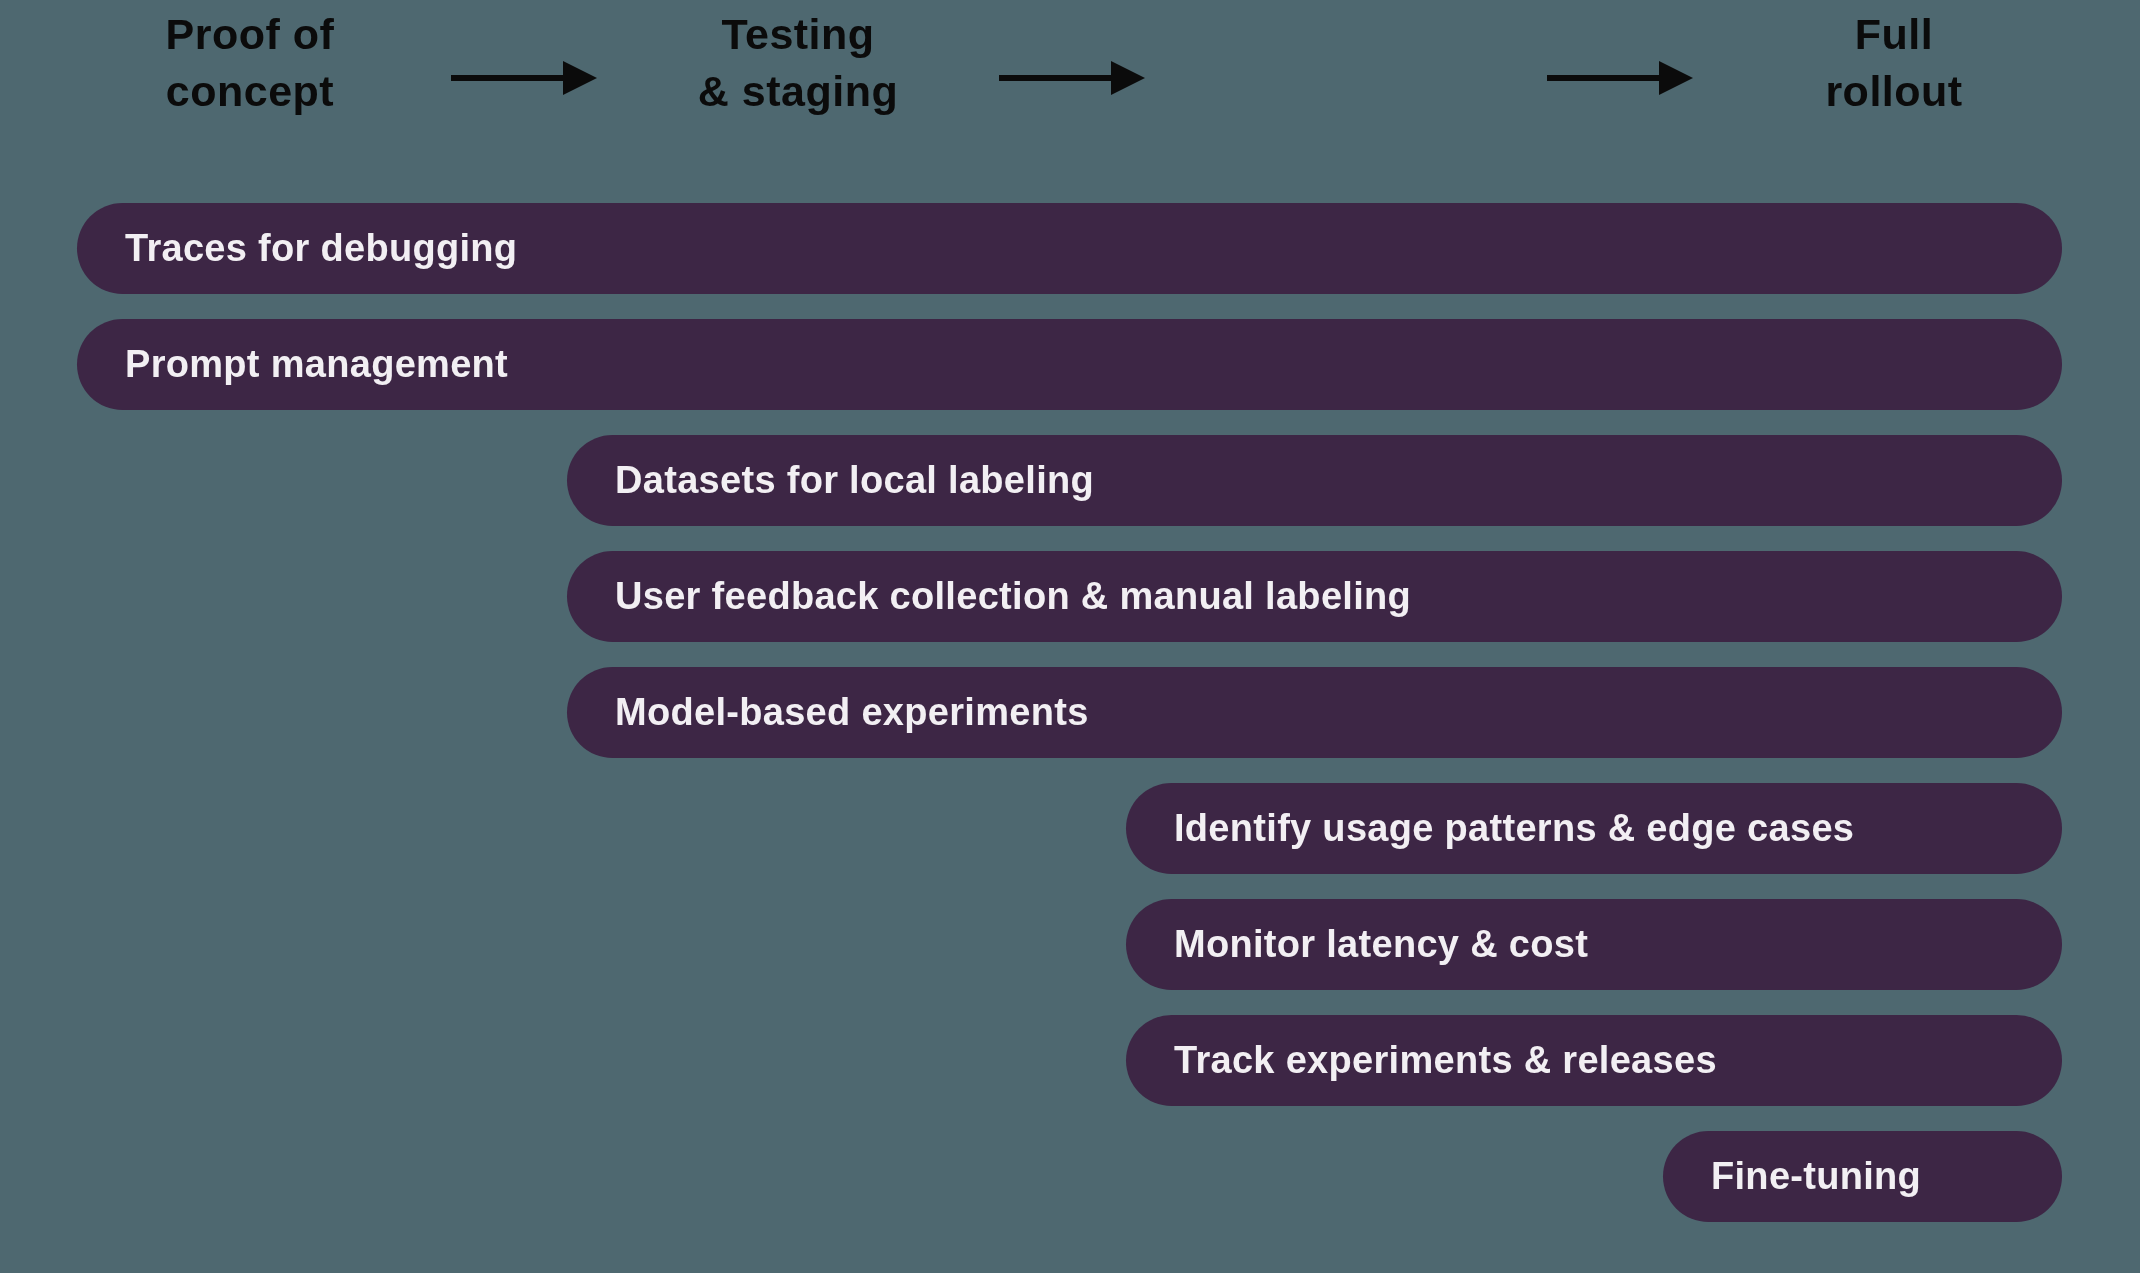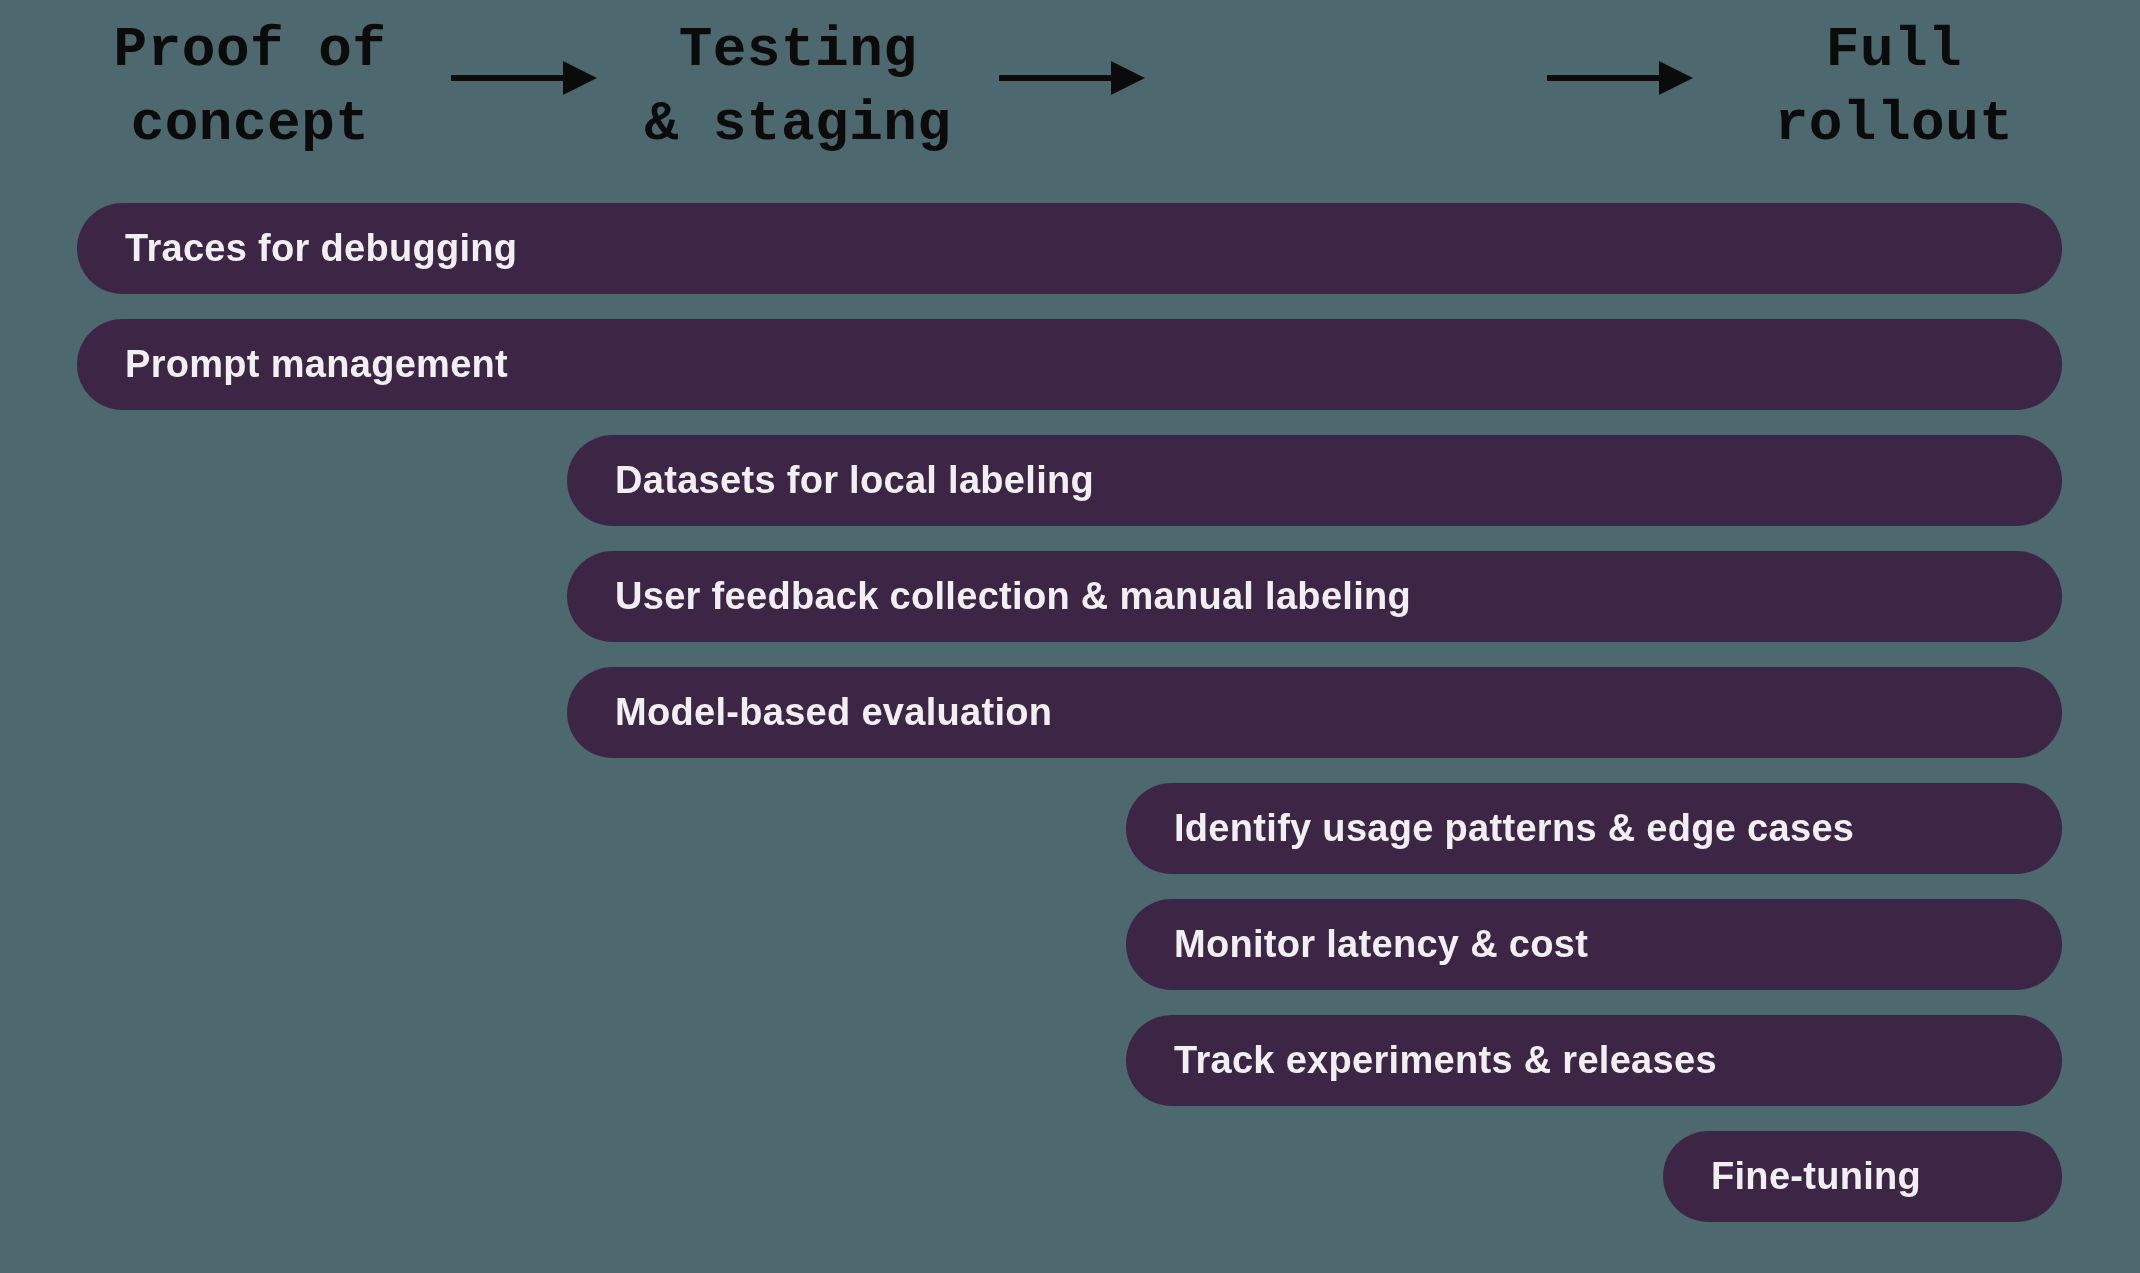--- a/index.html
+++ b/index.html
@@ -10,29 +10,28 @@
   #canvas {
     position: relative;
     width: 2140px;
     height: 1273px;
     background: var(--bg, #4E6870);
     overflow: hidden;
     font-family: "Liberation Sans", sans-serif;
   }
   .stage-header {
     position: absolute;
-    top: 14px;
+    top: 6px;
     width: 440px;
     text-align: center;
-    font-size: 56px;
+    font-size: 43px;
     line-height: 1.32;
     font-weight: 700;
     color: var(--header-text, #0B0B0B);
     letter-spacing: 0.5px;
-    font-family: Liberation Mono, monospace;
   }
   .stage-arrow {
     position: absolute;
     top: 56px;
   }
   .bar {
     position: absolute;
     height: 91px;
     border-radius: 46px;
     background: var(--bar, #3D2645);
@@ -93,21 +92,21 @@
       <div class="bar" style="left: 77px; width: 1985px; top: 319px;">
         <span class="bar-label">Prompt management</span>
       </div>
       <div class="bar" style="left: 567px; width: 1495px; top: 435px;">
         <span class="bar-label">Datasets for local labeling</span>
       </div>
       <div class="bar" style="left: 567px; width: 1495px; top: 551px;">
         <span class="bar-label">User feedback collection &amp; manual labeling</span>
       </div>
       <div class="bar" style="left: 567px; width: 1495px; top: 667px;">
-        <span class="bar-label">Model-based evaluation</span>
+        <span class="bar-label">Model-based experiments</span>
       </div>
       <div class="bar" style="left: 1126px; width: 936px; top: 783px;">
         <span class="bar-label">Identify usage patterns &amp; edge cases</span>
       </div>
       <div class="bar" style="left: 1126px; width: 936px; top: 899px;">
         <span class="bar-label">Monitor latency &amp; cost</span>
       </div>
       <div class="bar" style="left: 1126px; width: 936px; top: 1015px;">
         <span class="bar-label">Track experiments &amp; releases</span>
       </div>

